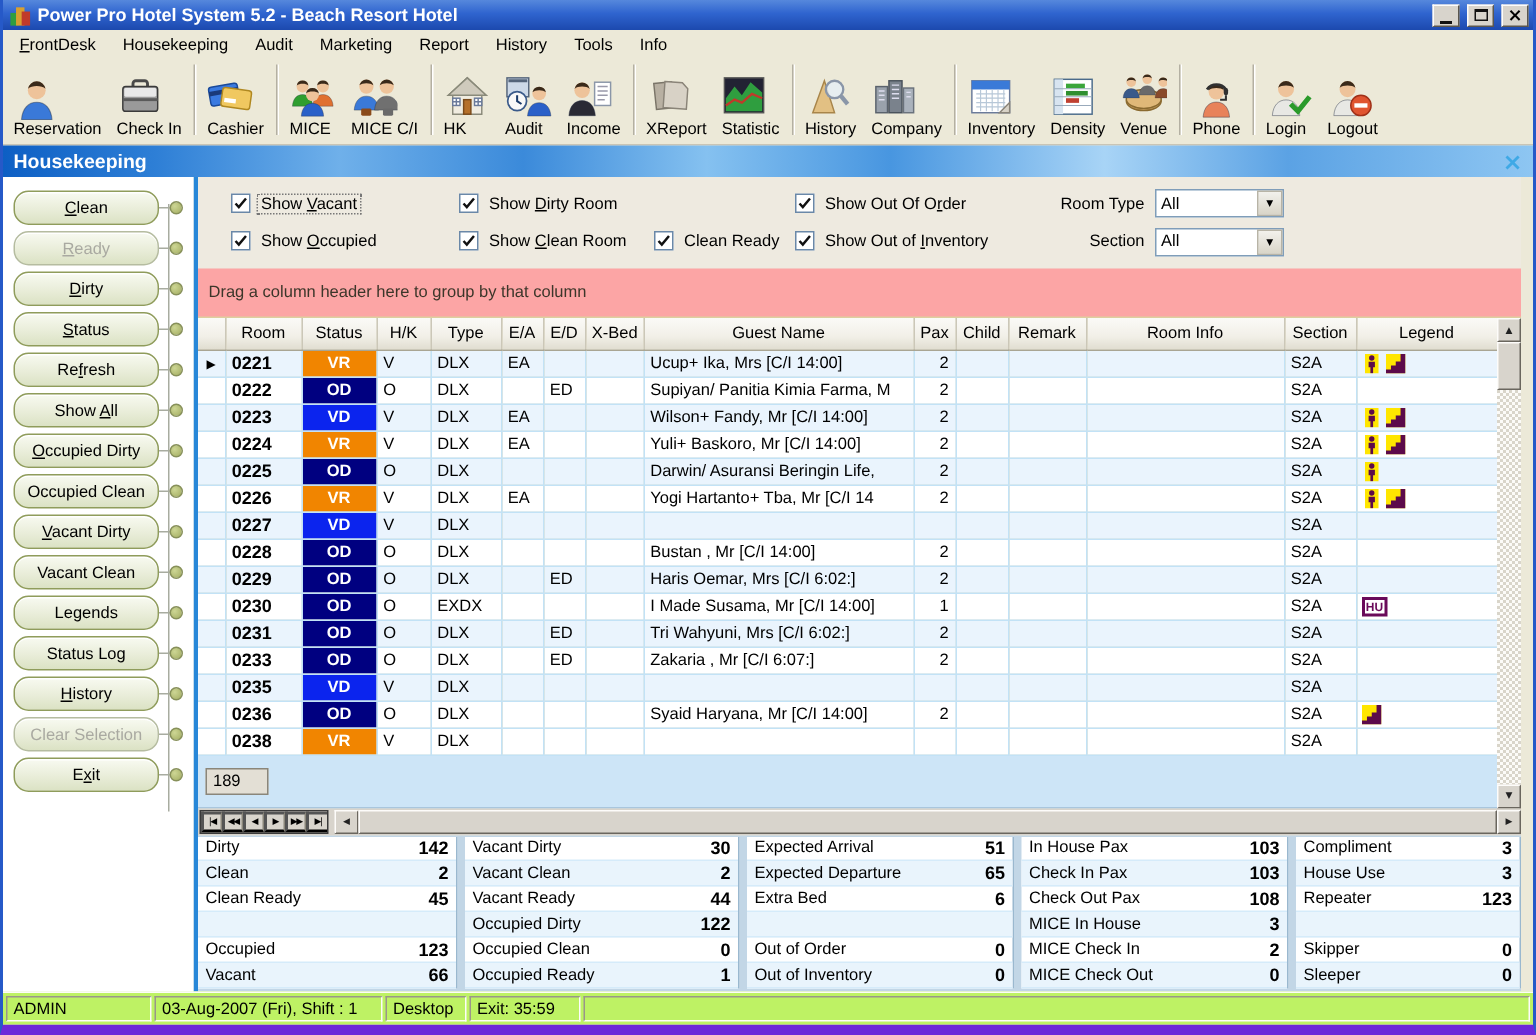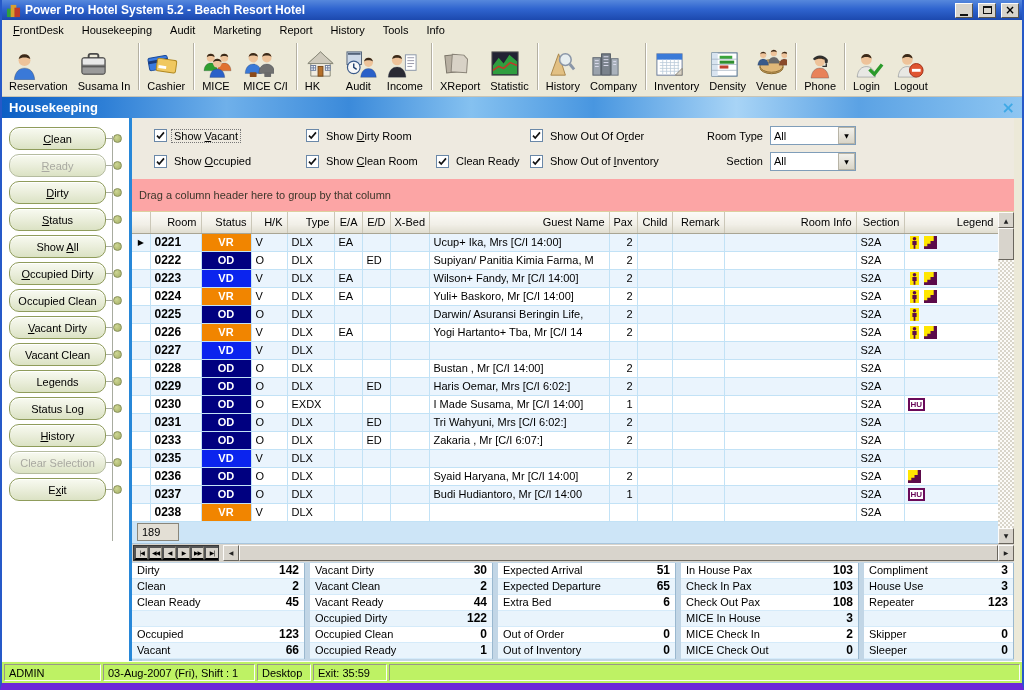--- a/index.html
+++ b/index.html
@@ -49,54 +49,54 @@
     font-size:11px;font-family:inherit;color:#000;padding:0;box-shadow:inset 0 1px 0 #fff}
   .sb-btn.disabled{color:#a9a9a1;border-color:#b5bca0}
   .sb-stub{width:7px;height:1px;background:#a8aca0}
   .sb-dot{width:9px;height:9px;border-radius:50%;background:radial-gradient(circle at 35% 35%,#cdd694,#a3ad62);border:1px solid #87905a;flex:none}
 
   .main{flex:1;display:flex;flex-direction:column;min-width:0;border-left:3px solid #2787d8;background:#ece9d8;padding-right:8px}
 
   
   .filters{height:61px;flex:none;display:grid;grid-template-columns:152px 130px 94px 150px 90px 86px;
     grid-template-rows:1fr 1fr;align-items:center;padding:5px 0 5px 22px;background:#eeeae0}
-  .cb{display:flex;align-items:center;gap:4px}
+  .cb{display:flex;gap:4px}
   .cb-box{width:13px;height:13px;background:#fff;border:1px solid #6a88a8;display:flex;align-items:center;justify-content:center;flex:none}
   .cb-box svg{width:11px;height:11px}
   .cb-label{padding:0 2px;border:1px dotted transparent;white-space:nowrap}
   .cb.focused .cb-label{border-color:#777}
   .fl-label{text-align:right;padding-right:7px;white-space:nowrap}
   .select{width:86px;height:19px;border:1px solid #7f9db9;background:#fff;display:flex;align-items:center}
   .sel-val{flex:1;padding:0 3px}
   .sel-btn{width:17px;height:17px;flex:none;background:linear-gradient(180deg,#f2f1ec,#d9d5c8);
     border:1px solid #b8b4a6;display:flex;align-items:center;justify-content:center;font-size:6px;font-family:"DejaVu Sans",sans-serif}
 
   
   .groupbar{height:25px;display:flex;align-items:center;padding:16px 7px;background:#fca5a5;color:#3c362a;border-bottom:1px solid #ddcf9f}
   .grid-region{display:flex;flex:none}
   .grid-left{width:866px;flex:none}
   table.grid{border-collapse:collapse;table-layout:fixed;width:866px}
   .grid th{height:21px;background:linear-gradient(180deg,#fbfaf7 0%,#f1efe7 60%,#e0ddd0 100%);
-    border-right:1px solid #cbc7b8;border-bottom:1px solid #a9a593;font-weight:normal;text-align:right;
+    border-right:1px solid #cbc7b8;border-bottom:1px solid #a9a593;font-weight:normal;text-align:center;
     padding:0 4px;white-space:nowrap;overflow:hidden;font-size:11px}
   .grid td{height:18px;border-right:1px solid #c2e2f6;border-bottom:1px solid #c2e2f6;padding:0 4px;
     white-space:nowrap;overflow:hidden;background:#fff}
   tr.odd td{background:#eaf4fd}
   td.ind{padding:0;text-align:center;font-size:8px;font-family:"DejaVu Sans",sans-serif}
   td.room{font-weight:bold;font-size:12px}
   td.status{padding:0;text-align:center;font-weight:bold;color:#fff}
   td.num{text-align:right}
   td.legend{padding:1px 3px}
   .legend-icons{display:flex;gap:3px;align-items:center;height:15px}
   .legend-ic{width:13px;height:13px;display:inline-block}
   .legend-ic svg{width:13px;height:13px;display:block}
   .legend-hu{display:inline-block;border:2px solid #6a0a5a;background:#fff;color:#6a0a5a;font-weight:bold;
     font-size:8px;line-height:9px;padding:0 1px}
 
-  .footer189{height:22px;background:#cde5f7;border-bottom:1px solid #a9c6dd;display:flex;align-items:center;padding-left:5px}
+  .footer189{height:35px;background:#cde5f7;border-bottom:1px solid #a9c6dd;display:flex;align-items:center;padding-left:5px}
   .count-box{width:42px;background:#e3dfd5;border:1px solid #8a867a;padding:1px 4px;line-height:14px}
 
   
   .vscroll{width:16px;flex:none;display:flex;flex-direction:column}
   .sbtn{height:16px;width:16px;flex:none;background:#d8d4cc;border:1px solid;border-color:#fdfcfa #6a665e #6a665e #fdfcfa;
     display:flex;align-items:center;justify-content:center;font-size:6px;font-family:"DejaVu Sans",sans-serif;color:#222;padding:0}
   .vthumb{height:32px;flex:none;background:#d8d4cc;border:1px solid;border-color:#fdfcfa #6a665e #6a665e #fdfcfa}
   .vtrack{flex:1;background-image:conic-gradient(#fcfbf8 25%,#d9d5ca 0 50%,#fcfbf8 0 75%,#d9d5ca 0);background-size:4px 4px}
   .navrow{height:18px;width:882px;flex:none;display:flex;align-items:center;background:#d8d4cc;padding:1px 0}
   .navigator{display:flex;border:1px solid #3a3a3a;height:16px;margin-left:1px}
@@ -166,21 +166,21 @@
           </svg></div>
         <div class="tb-label">Reservation</div>
       </div>
       <div class="tb-btn">
         <div class="tb-icon"><svg viewBox="0 0 32 32">
             <rect x="11" y="5" width="10" height="6" rx="2" fill="none" stroke="#4a4a4a" stroke-width="2"></rect>
             <rect x="4" y="9" width="24" height="17" rx="2" fill="#9a9a9a" stroke="#3a3a3a"></rect>
             <rect x="5" y="10" width="22" height="6" rx="1" fill="#e8e8e8"></rect>
             <rect x="4" y="17" width="24" height="2" fill="#5a5a5a"></rect>
           </svg></div>
-        <div class="tb-label">Susama In</div>
+        <div class="tb-label">Check In</div>
       </div>
       <div class="tb-sep"></div>
       <div class="tb-btn">
         <div class="tb-icon"><svg viewBox="0 0 32 32">
             <g transform="rotate(-10 12 16)">
               <rect x="2" y="8" width="20" height="13" rx="2" fill="#3a7ae0" stroke="#1a4a9a"></rect>
               <rect x="2" y="11" width="20" height="3" fill="#1a3a7a"></rect>
             </g>
             <g transform="rotate(8 22 18)">
               <rect x="10" y="11" width="20" height="13" rx="2" fill="#f0c860" stroke="#b08820"></rect>
@@ -401,20 +401,25 @@
           <span class="sb-stub"></span>
           <span class="sb-dot"></span>
         </div>
         <div class="sb-row">
           <button class="sb-btn"><u>D</u>irty</button>
           <span class="sb-stub"></span>
           <span class="sb-dot"></span>
         </div>
         <div class="sb-row">
           <button class="sb-btn"><u>S</u>tatus</button>
+          <span class="sb-stub"></span>
+          <span class="sb-dot"></span>
+        </div>
+        <div class="sb-row">
+          <button class="sb-btn">Re<u>f</u>resh</button>
           <span class="sb-stub"></span>
           <span class="sb-dot"></span>
         </div>
         <div class="sb-row">
           <button class="sb-btn">Show <u>A</u>ll</button>
           <span class="sb-stub"></span>
           <span class="sb-dot"></span>
         </div>
         <div class="sb-row">
           <button class="sb-btn"><u>O</u>ccupied Dirty</button>
@@ -920,41 +925,20 @@
                     <div class="legend-icons">
                       <span class="legend-ic">
                         <svg viewBox="0 0 13 13">
                           <rect width="13" height="13" fill="#ffe600"></rect>
                           <path d="M13 0v13H0v-2.7h3.3V7.7h3.2V5h3.2V0z" fill="#5c0a4a"></path>
                         </svg>
                       </span>
                     </div>
                   </td>
                 </tr>
-                <tr class="odd">
-                  <td class="ind"></td>
-                  <td class="room">0237</td>
-                  <td class="status" style="background: rgb(0, 0, 128);">OD</td>
-                  <td class="">O</td>
-                  <td class="">DLX</td>
-                  <td class=""></td>
-                  <td class=""></td>
-                  <td class=""></td>
-                  <td class="">Budi Hudiantoro, Mr [C/I 14:00</td>
-                  <td class="num">1</td>
-                  <td class=""></td>
-                  <td class=""></td>
-                  <td class=""></td>
-                  <td class="">S2A</td>
-                  <td class="legend">
-                    <div class="legend-icons">
-                      <span class="legend-hu">HU</span>
-                    </div>
-                  </td>
-                </tr>
                 <tr class="even">
                   <td class="ind"></td>
                   <td class="room">0238</td>
                   <td class="status" style="background: rgb(241, 133, 0);">VR</td>
                   <td class="">V</td>
                   <td class="">DLX</td>
                   <td class=""></td>
                   <td class=""></td>
                   <td class=""></td>
                   <td class=""></td>

